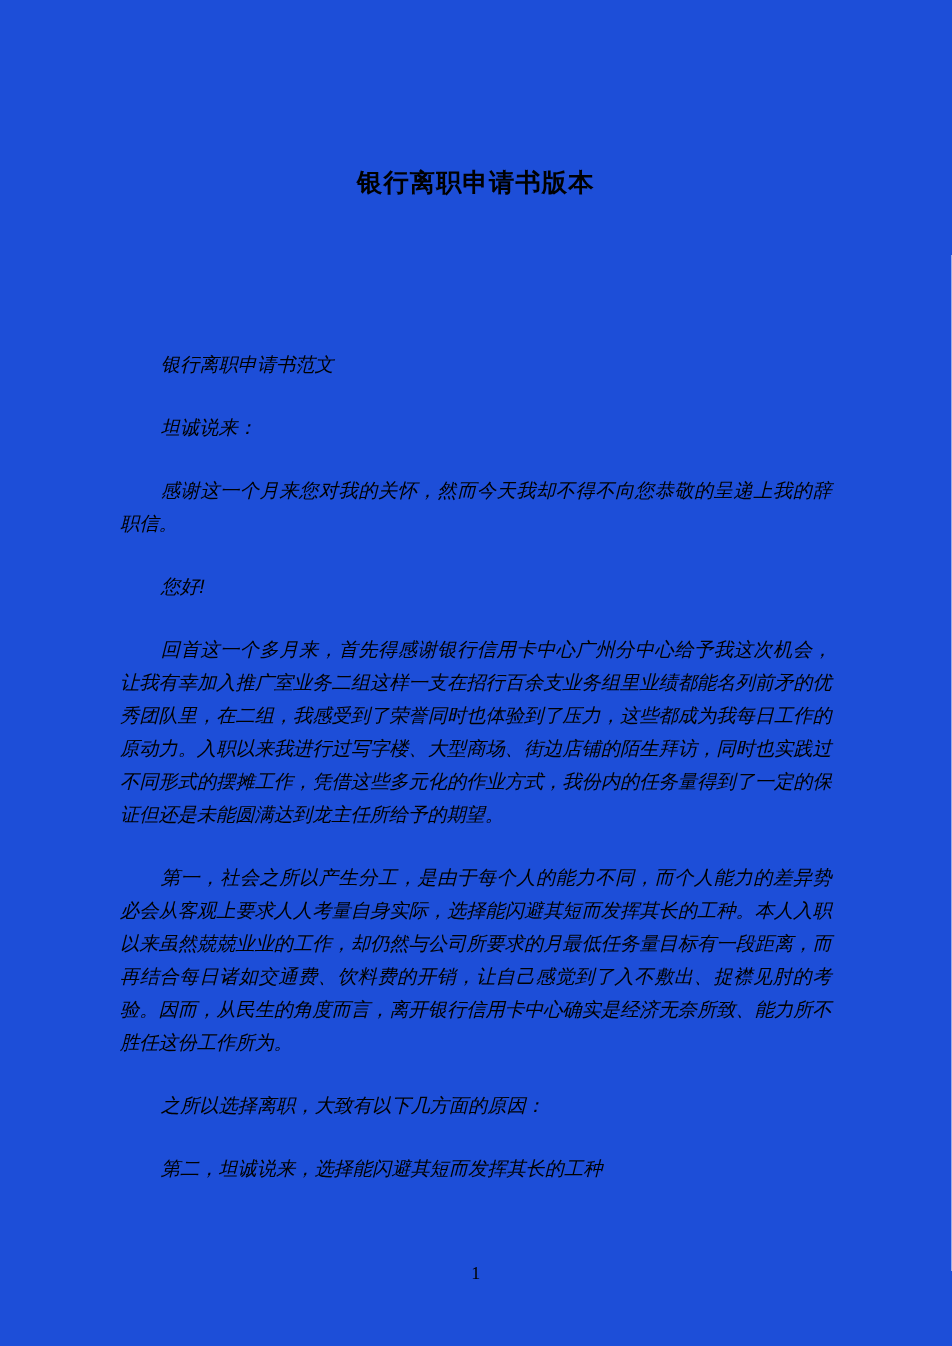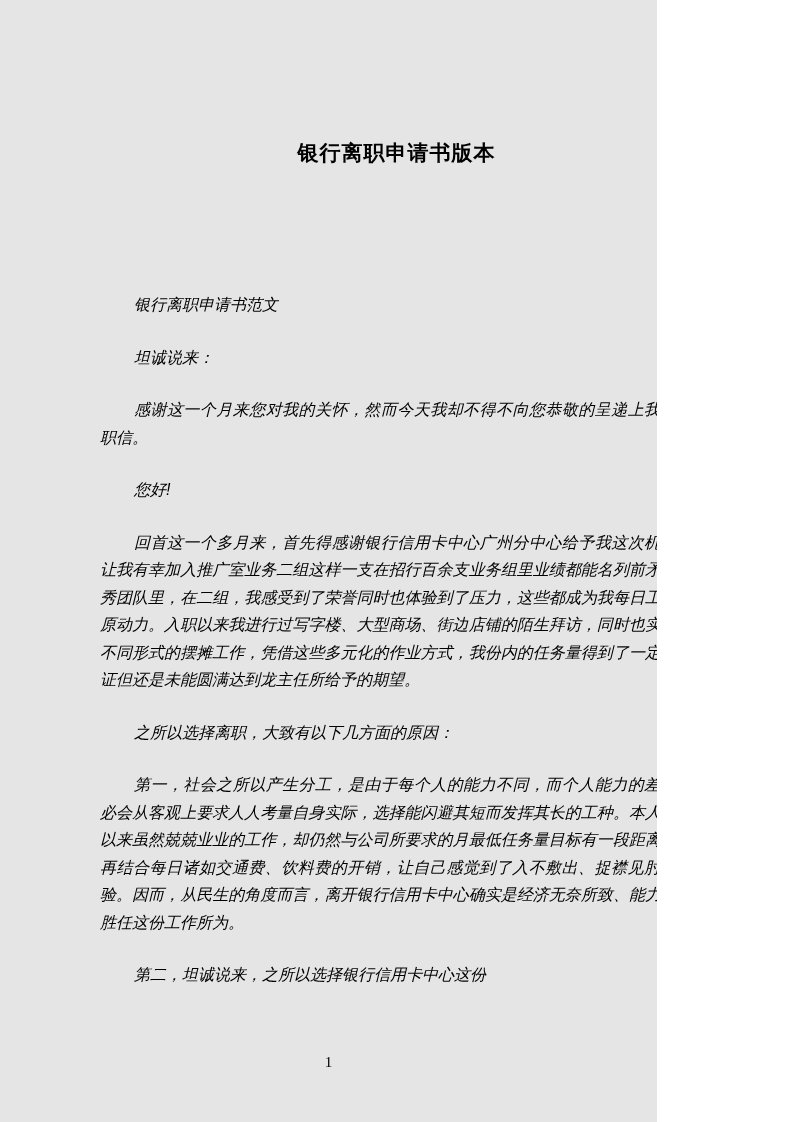--- a/index.html
+++ b/index.html
@@ -2,23 +2,23 @@
 <html><head>
 <meta charset="utf-8">
 <style>
   html, body {
     margin: 0;
     padding: 0;
     background: #ffffff;
   }
   .page {
     position: relative;
-    width: 657px;
+    width: 793px;
     height: 1122px;
-    background: #e5e5e5;
+    background: #1d4ed8;
     overflow: hidden;
     font-family: "Liberation Sans", "DejaVu Sans", sans-serif;
     color: #000000;
   }
   .content {
     position: absolute;
     left: 100px;
     top: 0;
     width: 593px;
   }
@@ -56,19 +56,19 @@
 
 <div class="page">
   <div class="content">
     <h1 class="doc-title">银行离职申请书版本</h1>
 
     <p class="para">银行离职申请书范文</p>
     <p class="para">坦诚说来：</p>
     <p class="para">感谢这一个月来您对我的关怀，然而今天我却不得不向您恭敬的呈递上我的辞职信。</p>
     <p class="para">您好!</p>
     <p class="para">回首这一个多月来，首先得感谢银行信用卡中心广州分中心给予我这次机会，让我有幸加入推广室业务二组这样一支在招行百余支业务组里业绩都能名列前矛的优秀团队里，在二组，我感受到了荣誉同时也体验到了压力，这些都成为我每日工作的原动力。入职以来我进行过写字楼、大型商场、街边店铺的陌生拜访，同时也实践过不同形式的摆摊工作，凭借这些多元化的作业方式，我份内的任务量得到了一定的保证但还是未能圆满达到龙主任所给予的期望。</p>
+    <p class="para">第一，社会之所以产生分工，是由于每个人的能力不同，而个人能力的差异势必会从客观上要求人人考量自身实际，选择能闪避其短而发挥其长的工种。本人入职以来虽然兢兢业业的工作，却仍然与公司所要求的月最低任务量目标有一段距离，而再结合每日诸如交通费、饮料费的开销，让自己感觉到了入不敷出、捉襟见肘的考验。因而，从民生的角度而言，离开银行信用卡中心确实是经济无奈所致、能力所不胜任这份工作所为。</p>
     <p class="para">之所以选择离职，大致有以下几方面的原因：</p>
-    <p class="para">第一，社会之所以产生分工，是由于每个人的能力不同，而个人能力的差异势必会从客观上要求人人考量自身实际，选择能闪避其短而发挥其长的工种。本人入职以来虽然兢兢业业的工作，却仍然与公司所要求的月最低任务量目标有一段距离，而再结合每日诸如交通费、饮料费的开销，让自己感觉到了入不敷出、捉襟见肘的考验。因而，从民生的角度而言，离开银行信用卡中心确实是经济无奈所致、能力所不胜任这份工作所为。</p>
-    <p class="para">第二，坦诚说来，之所以选择银行信用卡中心这份</p>
+    <p class="para">第二，坦诚说来，选择能闪避其短而发挥其长的工种</p>
   </div>
 
   <div class="page-number">1</div>
 </div>
 
 </body></html>

